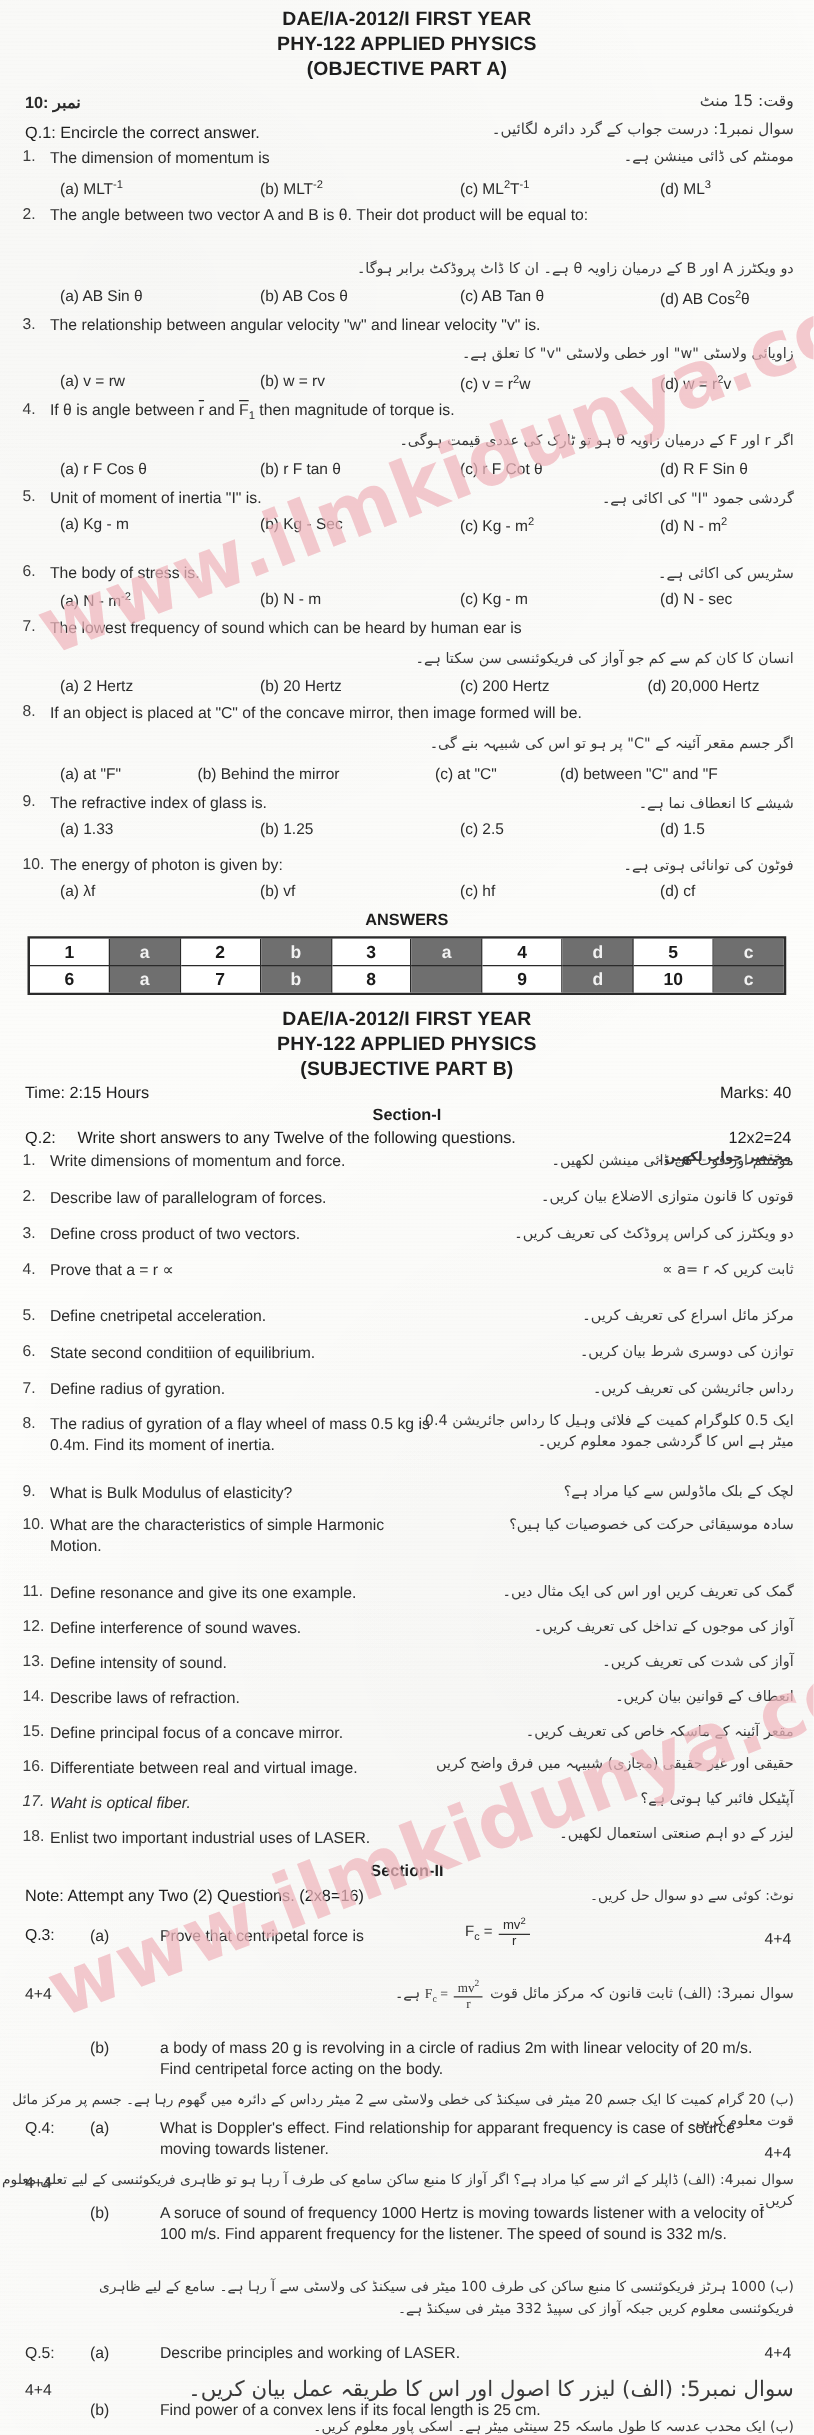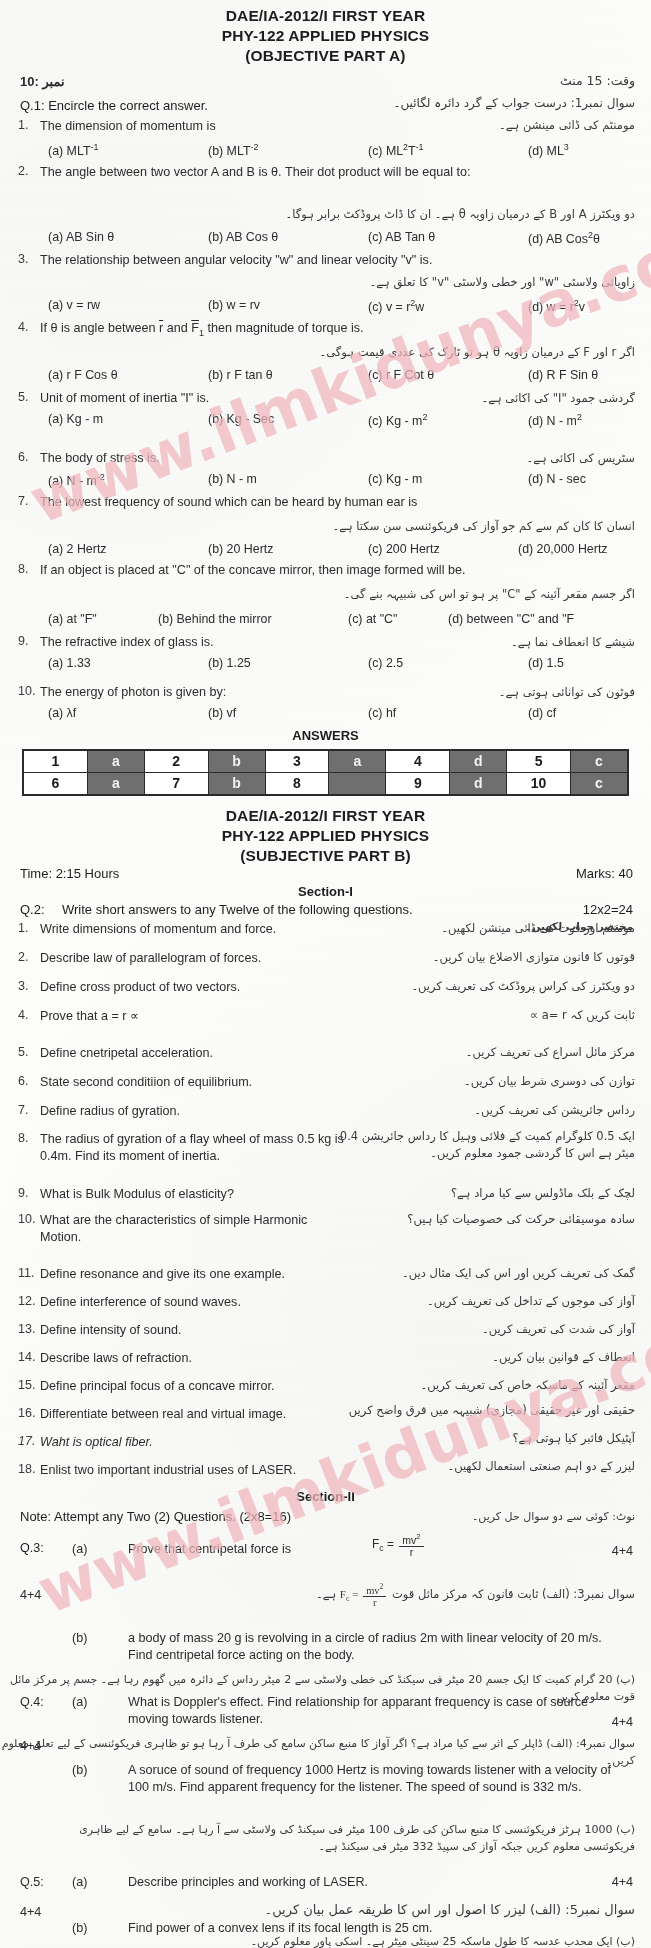--- a/index.html
+++ b/index.html
@@ -468,21 +468,21 @@
   <div class="abs qtext" style="left:72px; top:1762px;">(b)</div>
   <div class="abs qtext" style="left:128px; top:1762px; width:492px;">A soruce of sound of frequency 1000 Hertz is moving towards listener with a velocity of 100 m/s. Find apparent frequency for the listener. The speed of sound is 332 m/s.</div>
   <div class="abs urdu" style="right:16px; top:1822px; font-size:11px; width:600px;">(ب)   1000 ہرٹز فریکوئنسی کا منبع ساکن کی طرف 100 میٹر فی سیکنڈ کی ولاسٹی سے آ رہا ہے۔ سامع کے لیے ظاہری فریکوئنسی معلوم کریں جبکہ آواز کی سپیڈ 332 میٹر فی سیکنڈ ہے۔</div>
 
   <div class="abs qtext" style="left:20px; top:1874px;">Q.5:</div>
   <div class="abs qtext" style="left:72px; top:1874px;">(a)</div>
   <div class="abs qtext" style="left:128px; top:1874px;">Describe principles and working of LASER.</div>
   <div class="abs qtext" style="right:18px; top:1874px;">4+4</div>
 
   <div class="abs qtext" style="left:20px; top:1904px;">4+4</div>
-  <div class="abs urdu" style="right:16px; top:1900px; font-size:13px;">سوال نمبر5: (الف)   لیزر کا اصول اور اس کا طریقہ عمل بیان کریں۔</div>
+  <div class="abs urdu" style="right:16px; top:1900px; font-size:17px;">سوال نمبر5: (الف)   لیزر کا اصول اور اس کا طریقہ عمل بیان کریں۔</div>
 
   <div class="abs qtext" style="left:72px; top:1920px;">(b)</div>
   <div class="abs qtext" style="left:128px; top:1920px;">Find power of a convex lens if its focal length is 25 cm.</div>
   <div class="abs urdu" style="right:16px; top:1934px; font-size:11px;">(ب)   ایک محدب عدسہ کا طول ماسکہ 25 سینٹی میٹر ہے۔ اسکی پاور معلوم کریں۔</div>
 
   <div class="wm wm1">www.ilmkidunya.com</div>
   <div class="wm wm2">www.ilmkidunya.com</div>
 
 </div>
 

